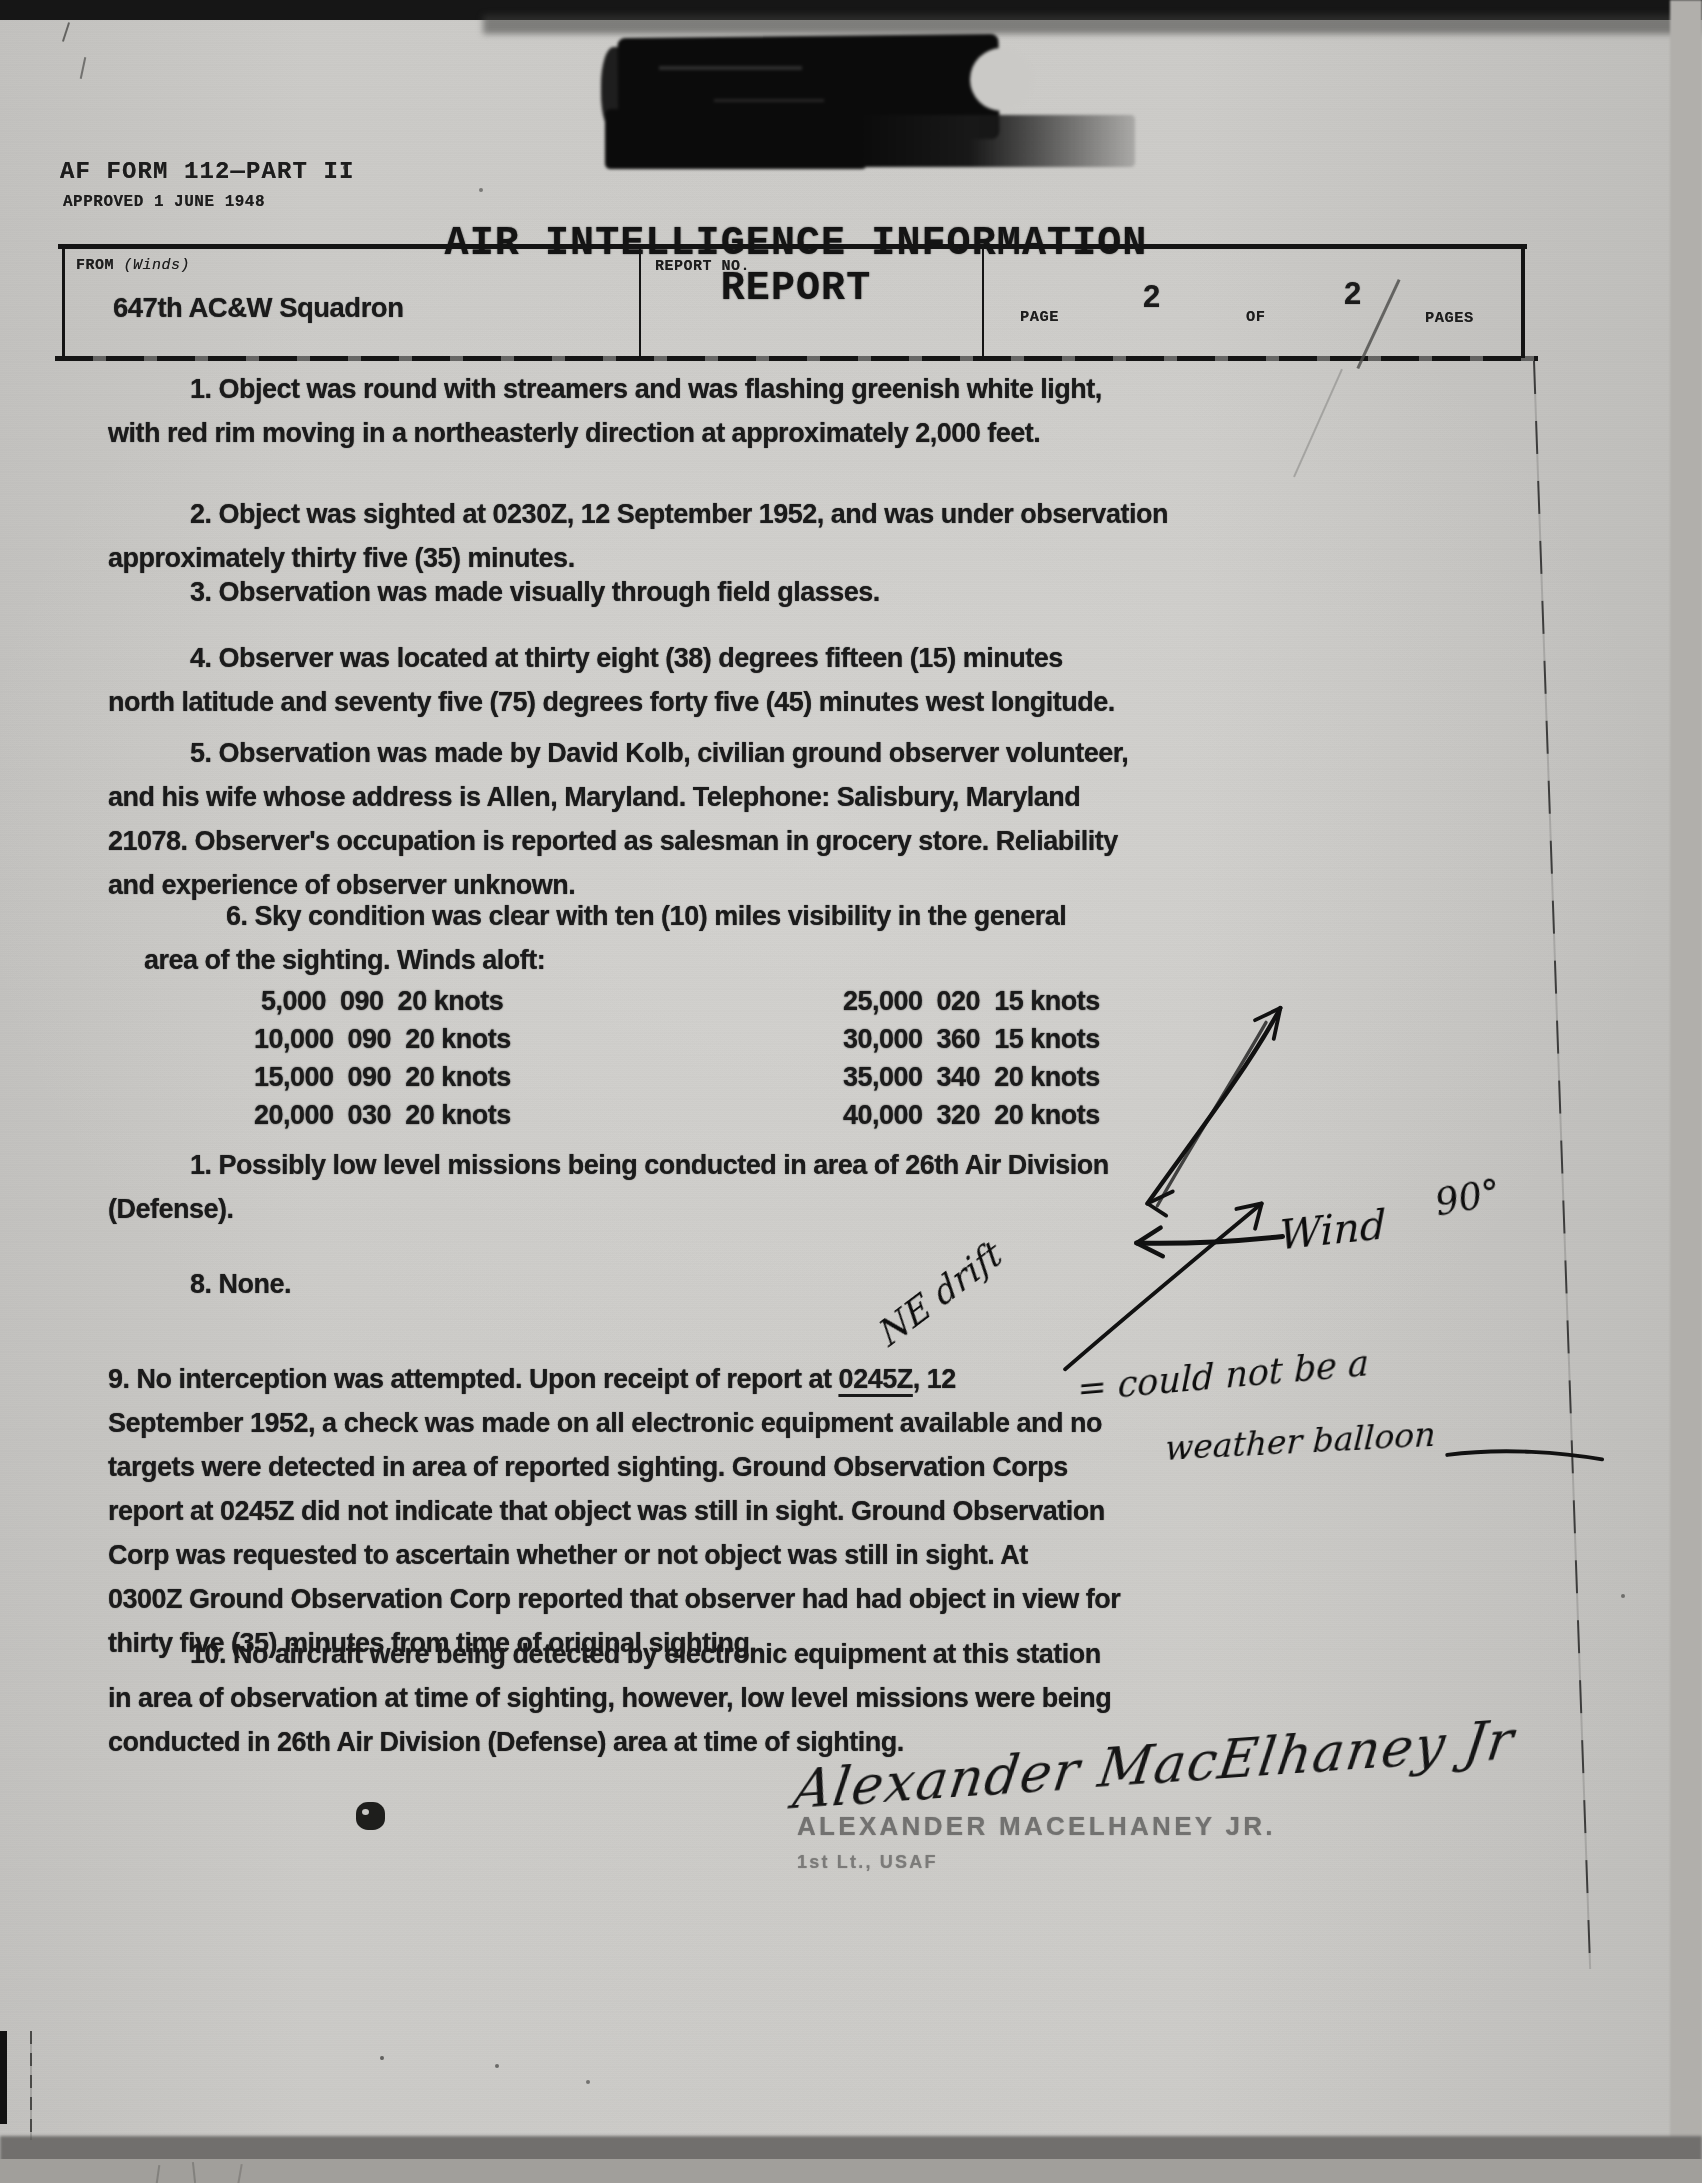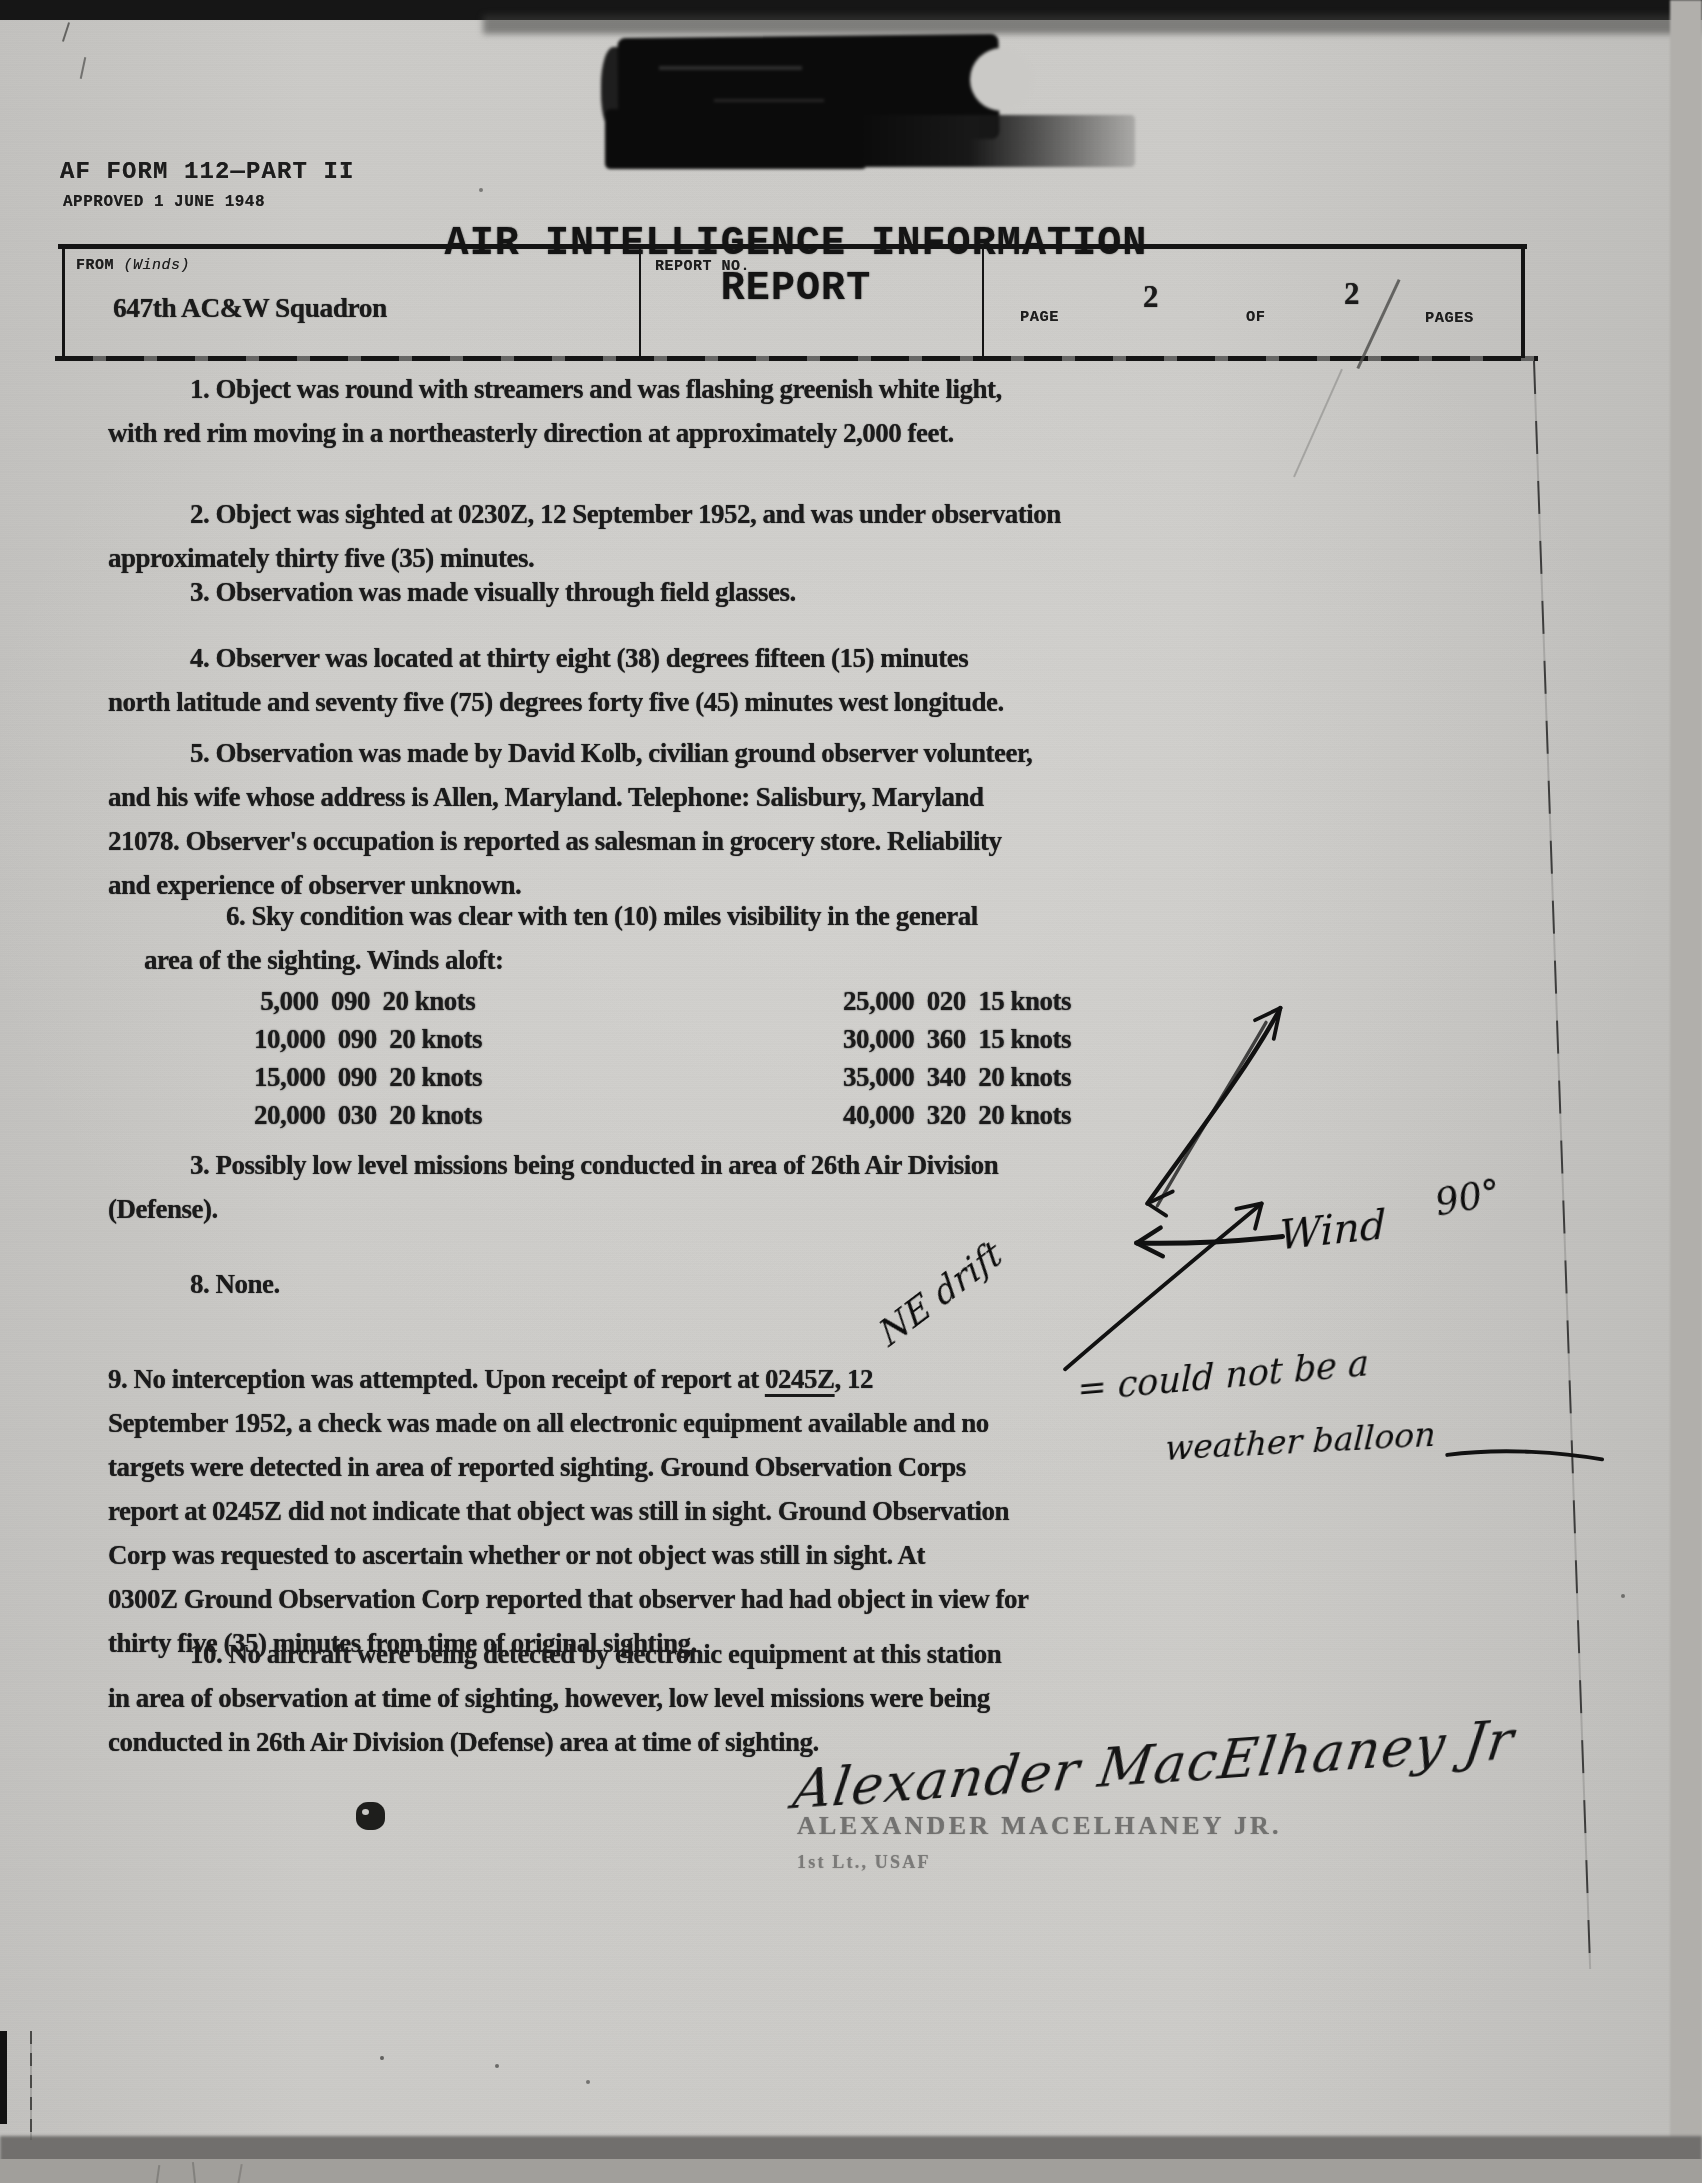--- a/index.html
+++ b/index.html
@@ -4,21 +4,21 @@
 <style>
   html,body{margin:0;padding:0;background:#8d8c89;}
   .scan{position:relative;width:1702px;height:2183px;overflow:hidden;
         background:
           radial-gradient(ellipse 1208px 988px at 48% 38%, rgba(216,215,212,.55), rgba(216,215,212,0) 70%),
           radial-gradient(ellipse 988px 769px at 55% 75%, rgba(205,204,200,.4), rgba(205,204,200,0) 75%),
           linear-gradient(90deg,#c2c1be 0%,#cbcac7 18%,#cccbc8 70%,#c3c2bf 88%,#bebdba 100%);
         font-family:"Liberation Sans",sans-serif;}
   .grain{position:absolute;inset:0;opacity:.5;
         background:repeating-linear-gradient(0deg, rgba(255,255,255,.025) 0 1.1px, rgba(0,0,0,.015) 1.1px 2.2px);}
-  .typed{position:absolute;font-family:Liberation Serif, serif;
+  .typed{position:absolute;font-family:Liberation Sans, sans-serif;
          font-weight:700;color:#1b1b1b;letter-spacing:-0.5px;
          text-shadow:0 0 1.1px rgba(15,15,15,.75);filter:blur(0.2px);}
   .para{left:108px;width:1494px;font-size:27px;line-height:44px;
         white-space:pre-line;text-indent:82px;}
   .windblock{font-size:27px;line-height:38px;white-space:pre;text-shadow:0 0 1.6px rgba(10,10,10,.8);}
   .label{position:absolute;font-family:Liberation Mono, monospace;font-weight:700;
          color:#1d1d1d;font-size:15px;letter-spacing:0.5px;filter:blur(0.2px);
          text-shadow:0 0 0.5px rgba(20,20,20,.6);}
   .hand{position:absolute;font-family:"DejaVu Serif",serif;font-style:italic;
         color:#0d0d0d;filter:blur(0.3px);white-space:nowrap;}
@@ -96,21 +96,21 @@
 
   <div class="typed windblock" style="left:254px;top:982px;"> 5,000  090  20 knots
 10,000  090  20 knots
 15,000  090  20 knots
 20,000  030  20 knots</div>
   <div class="typed windblock" style="left:843px;top:982px;">25,000  020  15 knots
 30,000  360  15 knots
 35,000  340  20 knots
 40,000  320  20 knots</div>
 
-  <div class="typed para" style="top:1143px;">3. Possibly low level missions being conducted in area of 26th Air Division
+  <div class="typed para" style="top:1143px;">1. Possibly low level missions being conducted in area of 26th Air Division
 (Defense).</div>
   <div class="typed para" style="top:1262px;">8. None.</div>
   <div class="typed para" style="top:1313px;">
     <span>9. No interception was attempted. Upon receipt of report at </span><span class="u">0245Z</span><span>, 12
 September 1952, a check was made on all electronic equipment available and no
 targets were detected in area of reported sighting. Ground Observation Corps
 report at 0245Z did not indicate that object was still in sight. Ground Observation
 Corp was requested to ascertain whether or not object was still in sight. At
 0300Z Ground Observation Corp reported that observer had had object in view for
 thirty five (35) minutes from time of original sighting.</span>

